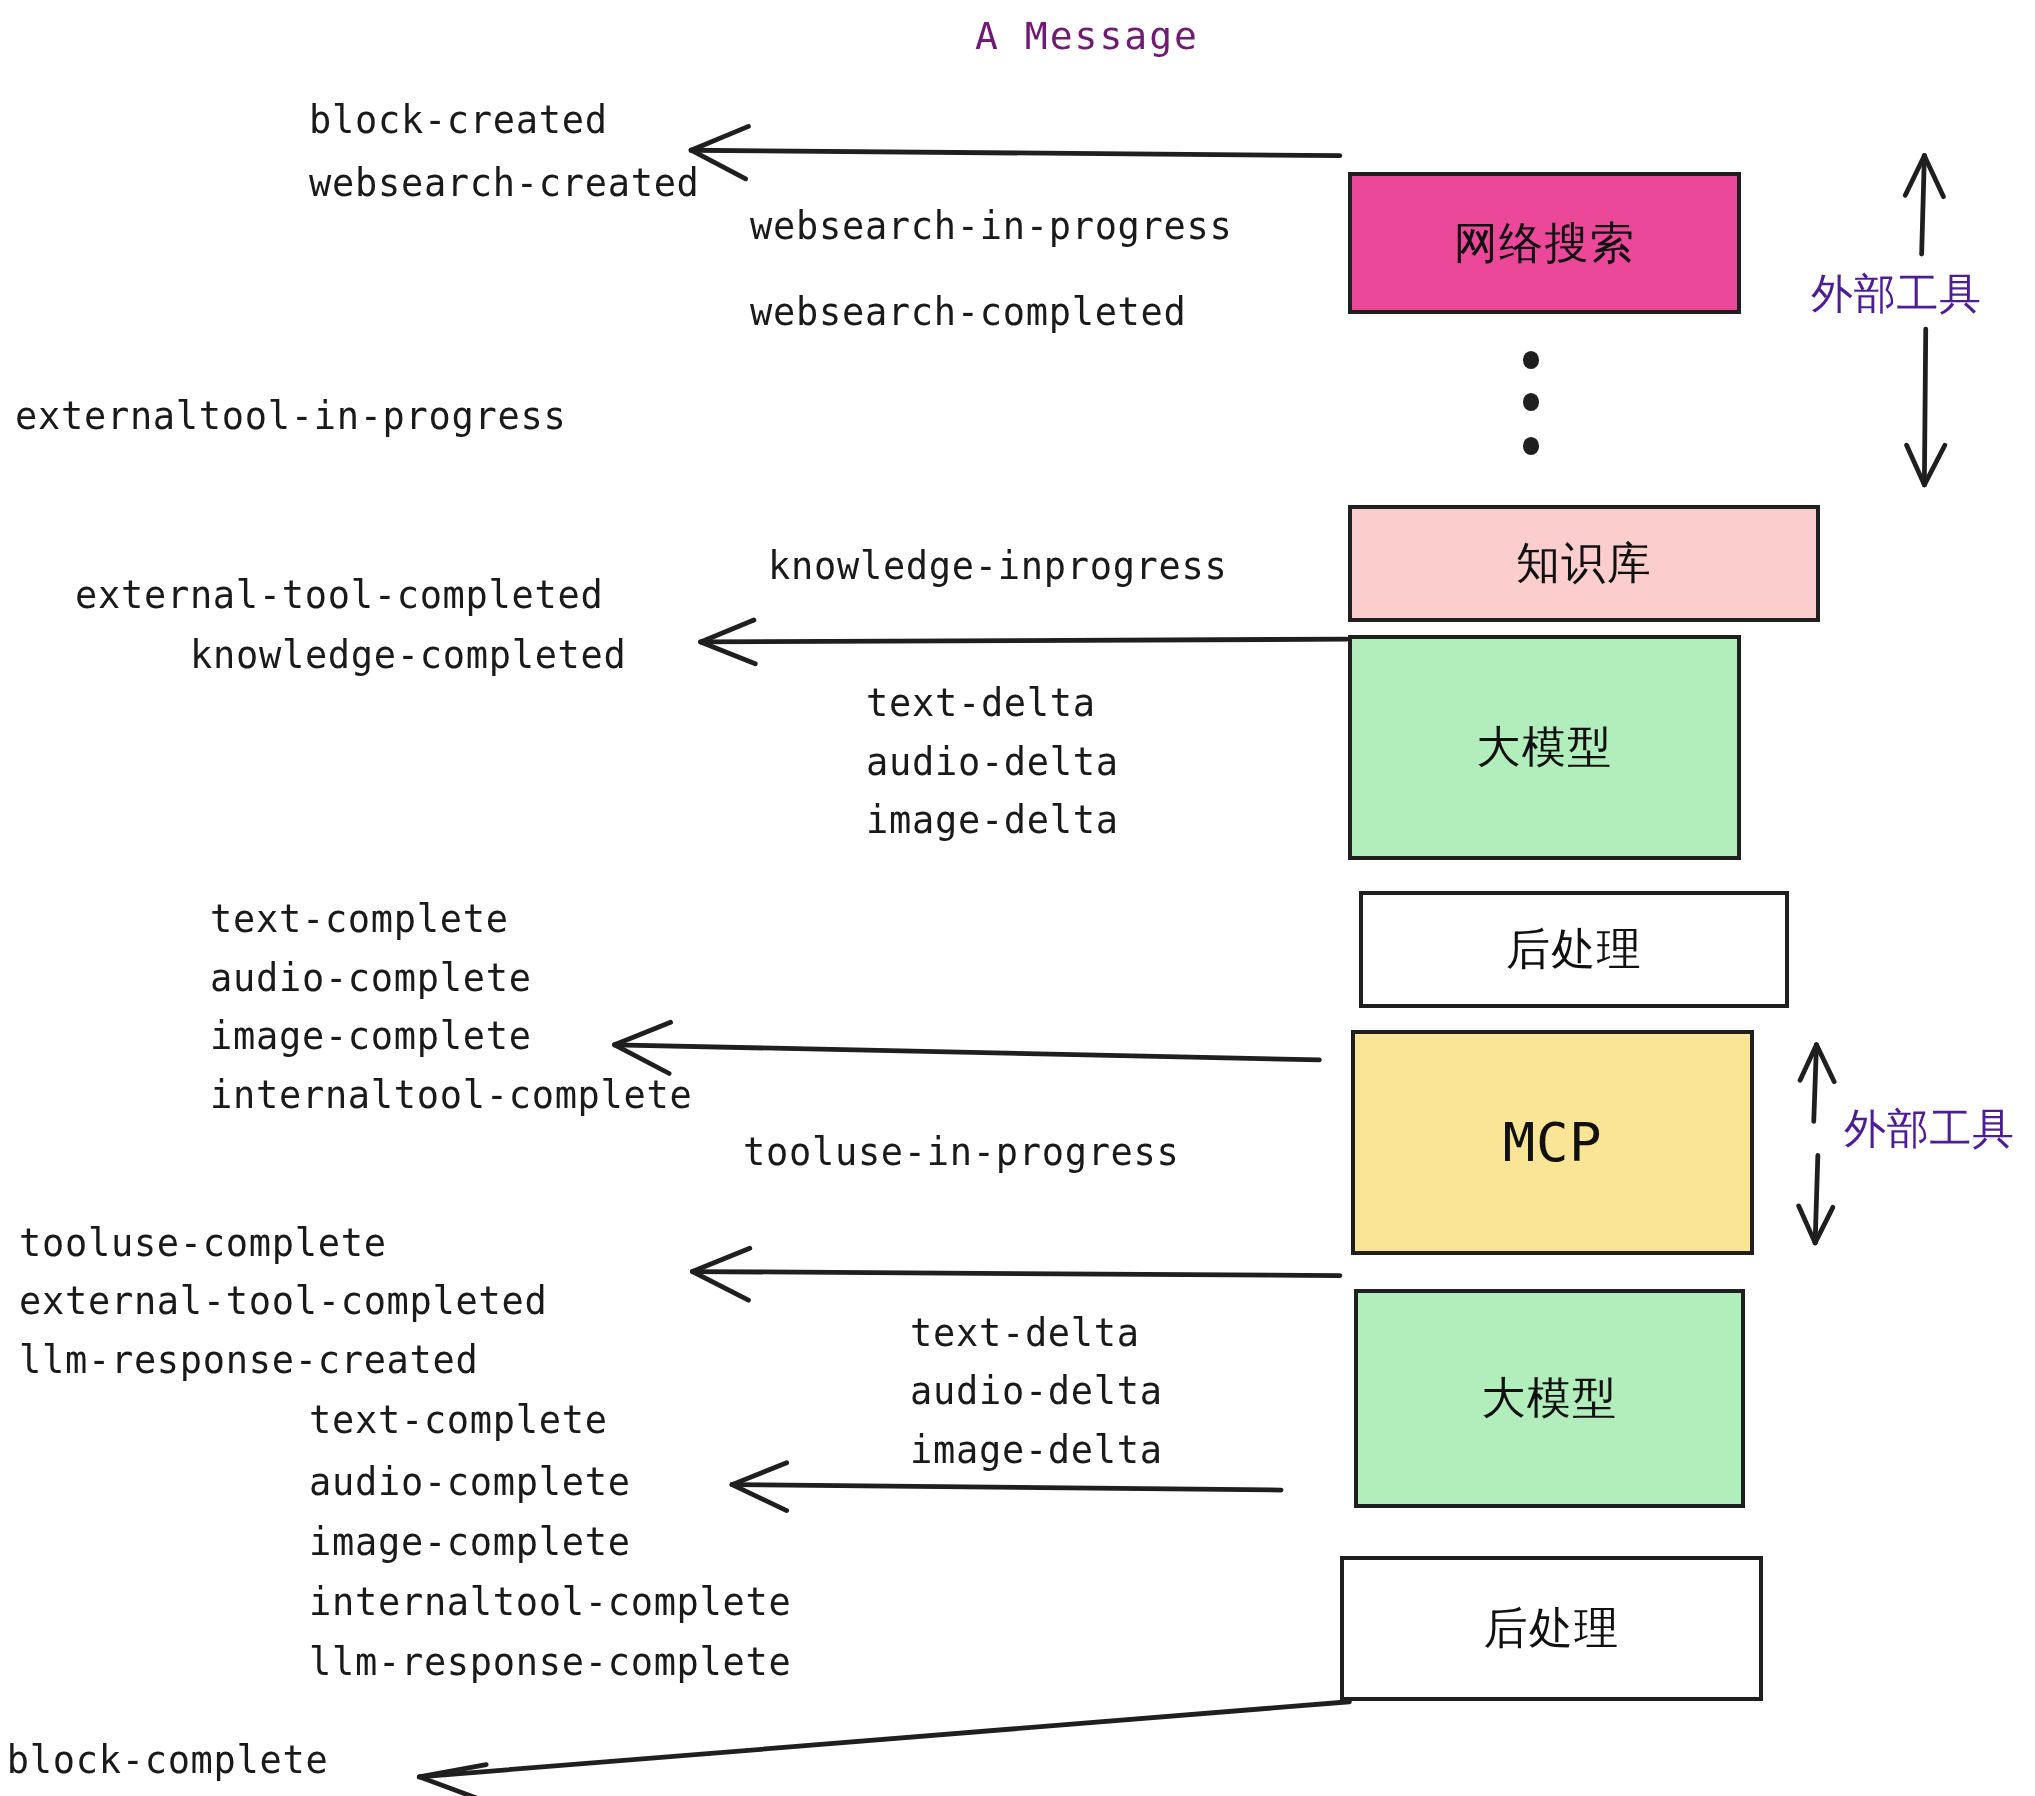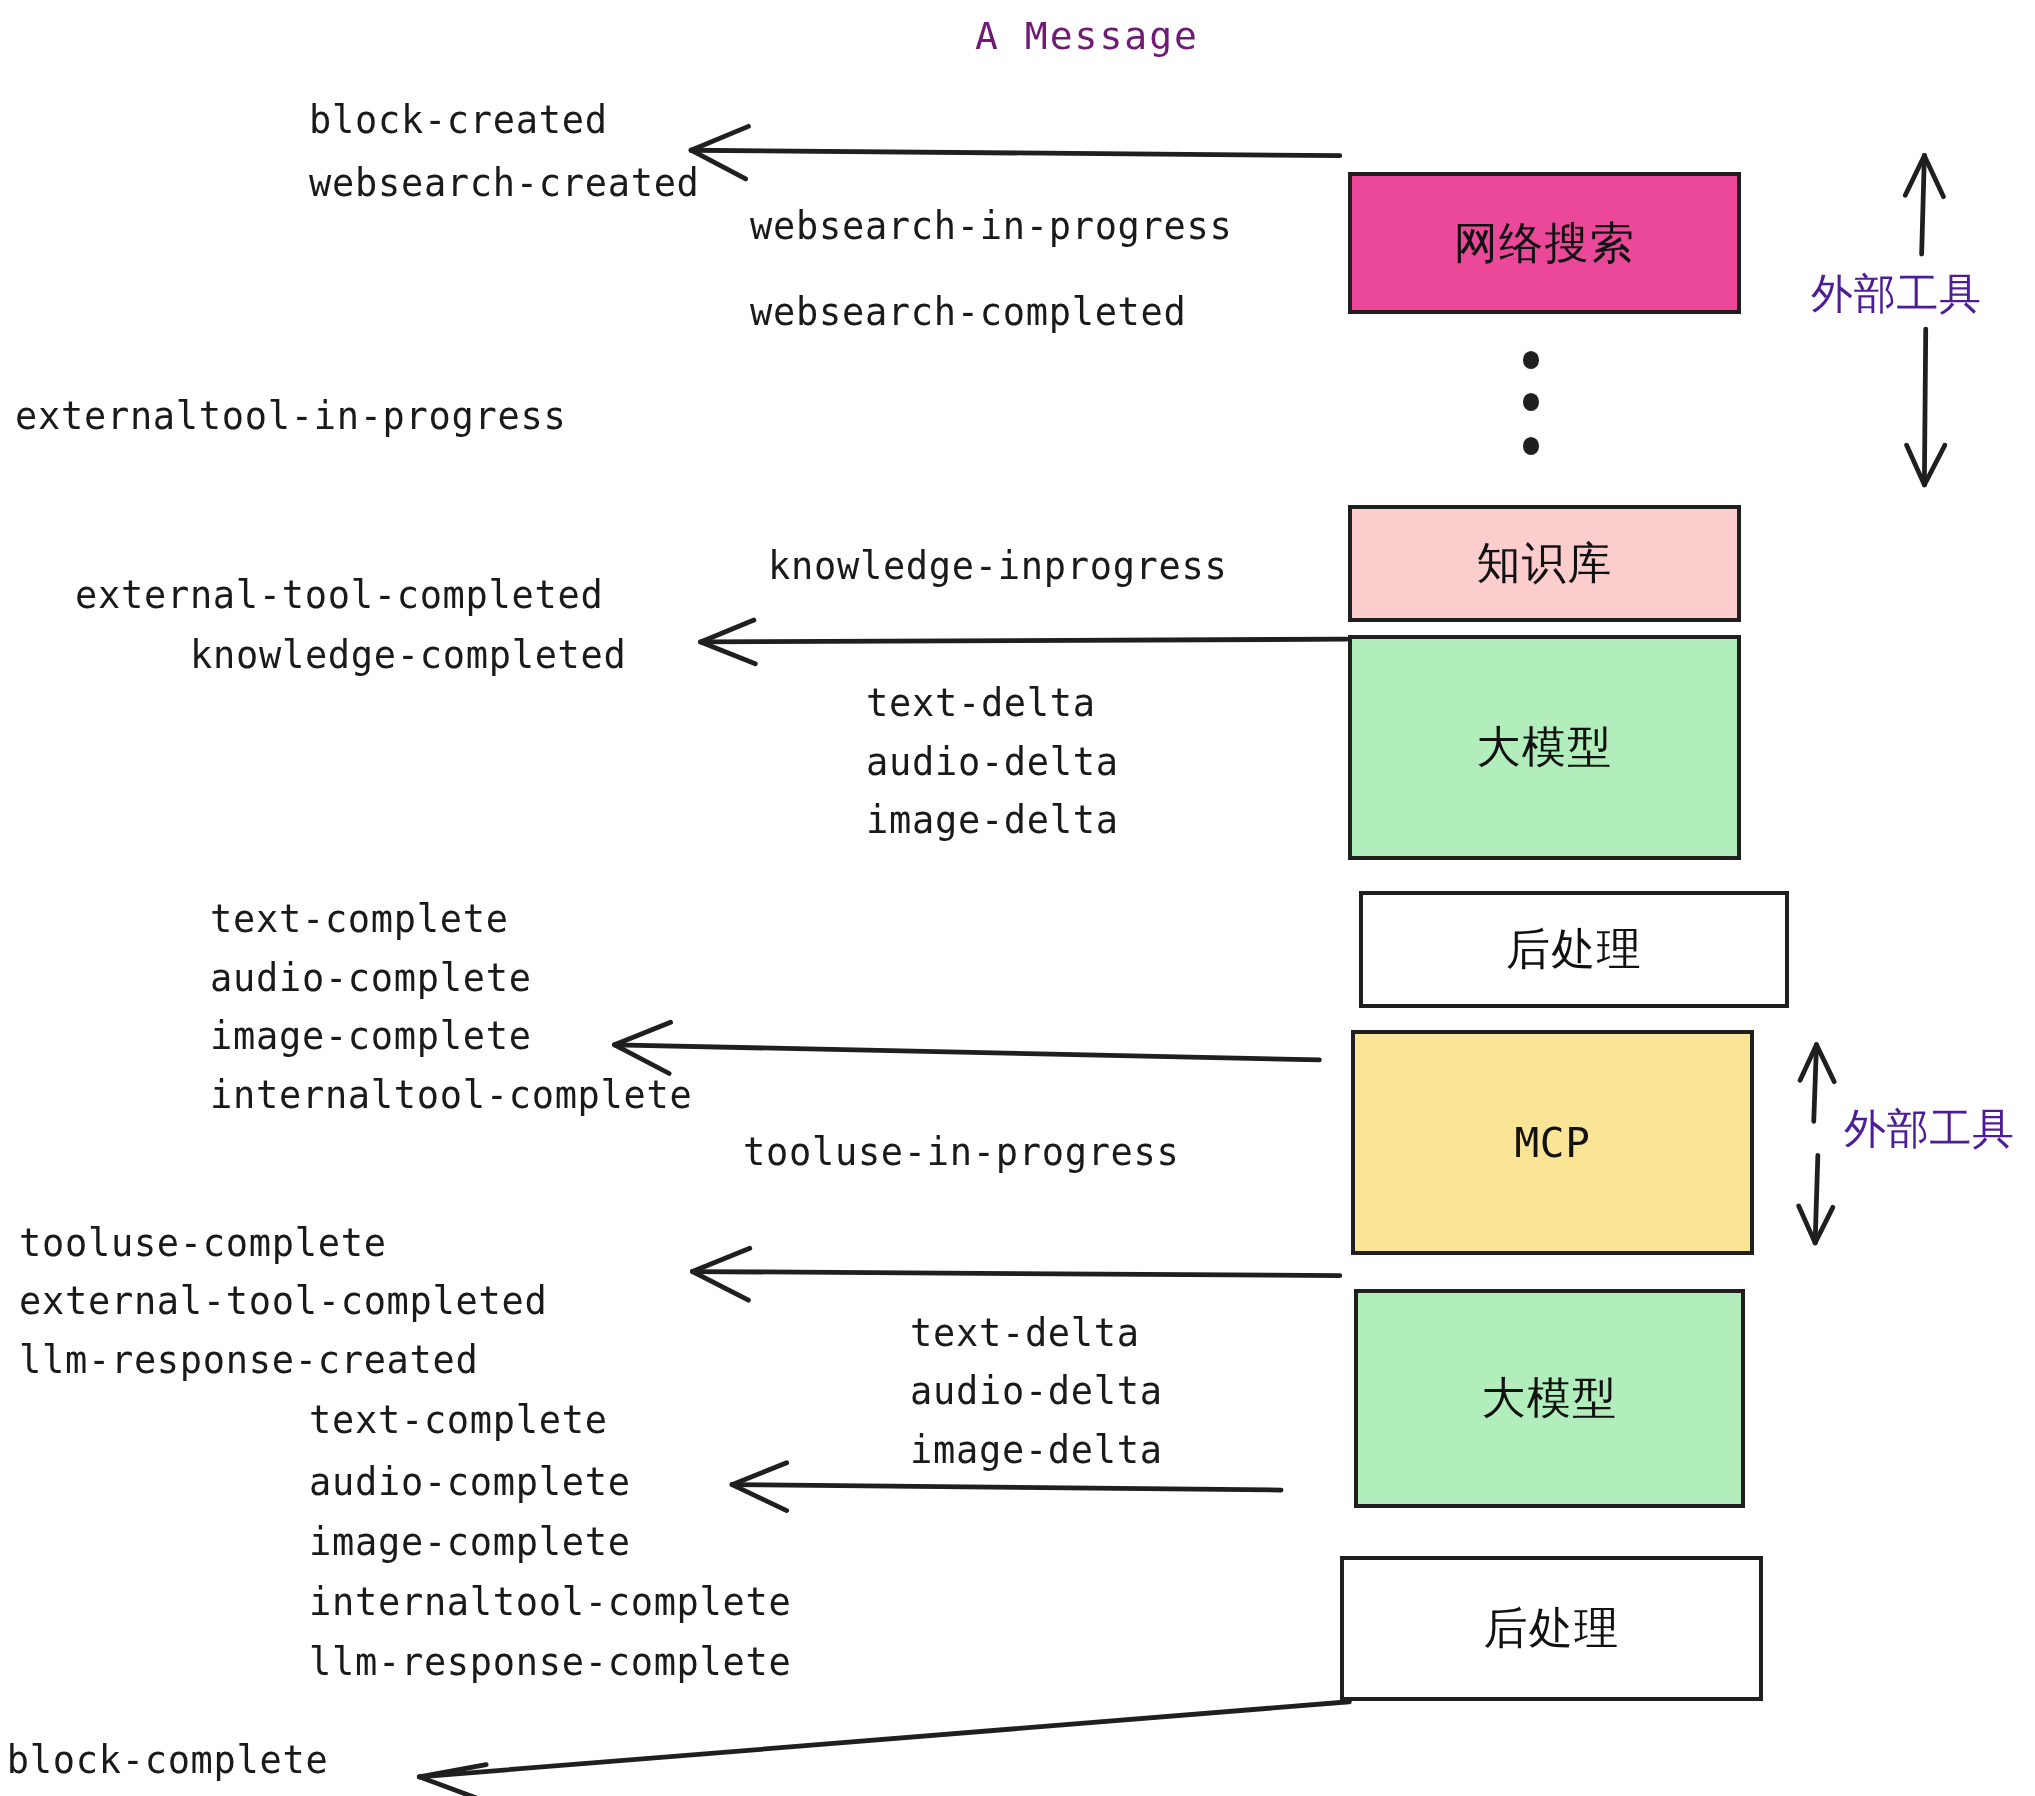--- a/index.html
+++ b/index.html
@@ -51,21 +51,21 @@
   }
   .box-label {
     font-family: "DejaVu Sans", "Liberation Sans", sans-serif;
     font-size: 44px;
     color: #111111;
     letter-spacing: 1.4px;
     white-space: nowrap;
   }
   .box-label.latin {
     font-family: "DejaVu Sans Mono", "Liberation Mono", monospace;
-    font-size: 41px;
+    font-size: 54px;
     letter-spacing: 0.7px;
   }
   .side-label {
     position: absolute;
     font-family: "DejaVu Sans", "Liberation Sans", sans-serif;
     font-size: 42px;
     color: #4c1d95;
     white-space: nowrap;
     letter-spacing: 0.7px;
   }
@@ -153,21 +153,21 @@
   <div class="box" style="left:1348px; top:172px; width:393px; height:142px; background:#ec4899;">
     <span class="box-label">网络搜索</span>
   </div>
 
   <div>
     <span class="dot" style="left:1523px; top:351px;"></span>
     <span class="dot" style="left:1523px; top:393px;"></span>
     <span class="dot" style="left:1523px; top:437px;"></span>
   </div>
 
-  <div class="box" style="left:1348px; top:505px; width:393px; height:117px; background:#fbcdcd;">
+  <div class="box" style="left:1348px; top:505px; width:472px; height:117px; background:#fbcdcd;">
     <span class="box-label">知识库</span>
   </div>
 
   <div class="box" style="left:1348px; top:635px; width:393px; height:225px; background:#b1eebb;">
     <span class="box-label">大模型</span>
   </div>
 
   <div class="box" style="left:1359px; top:891px; width:430px; height:117px; background:#ffffff;">
     <span class="box-label">后处理</span>
   </div>

